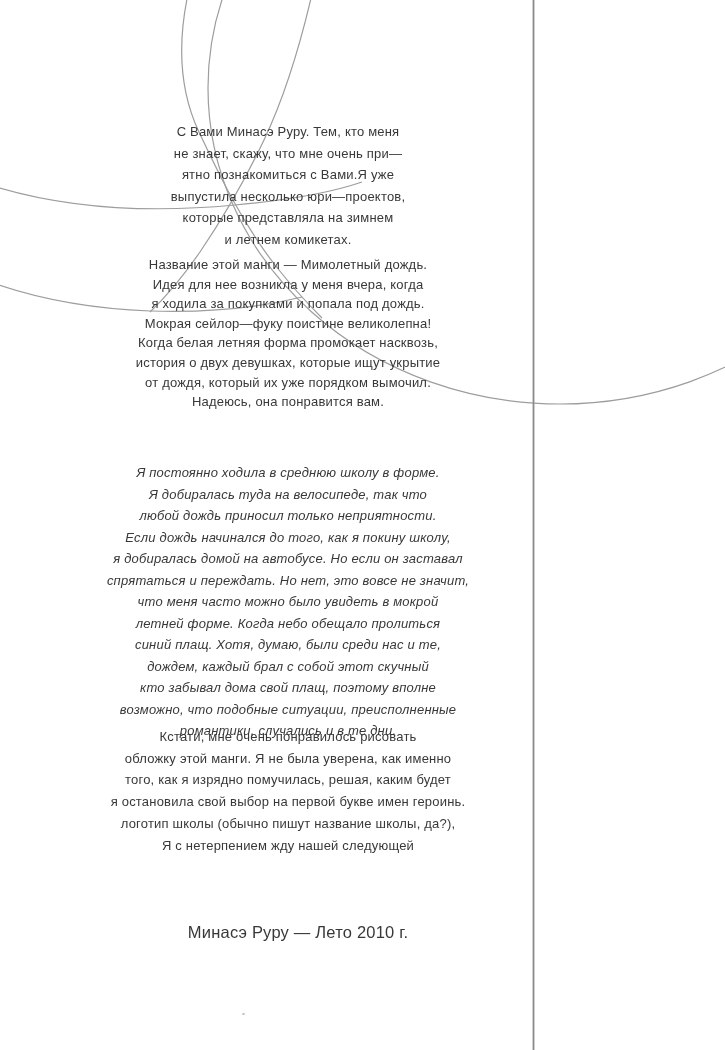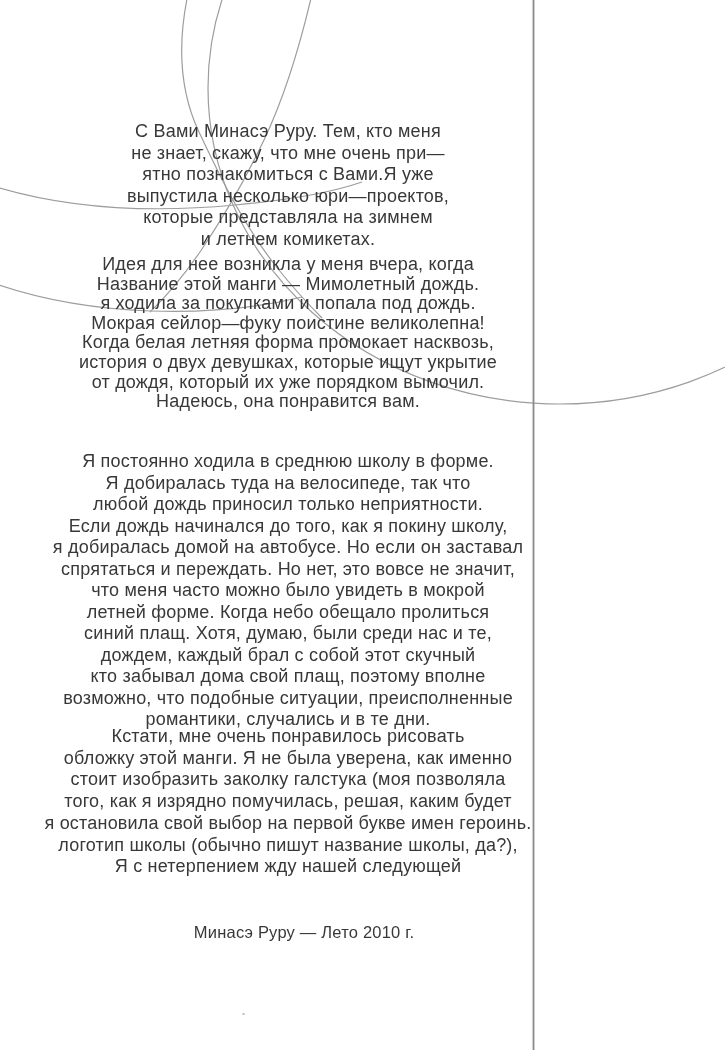--- a/index.html
+++ b/index.html
@@ -19,29 +19,29 @@
   }
   .text-column {
     position: absolute;
     left: 38px;
     top: 0;
     width: 500px;
     color: #383838;
     text-align: center;
     letter-spacing: 0.2px;
   }
-  .para { position: absolute; left: 0; width: 500px; font-size: 18px; }
+  .para { position: absolute; left: 0; width: 500px; font-size: 13px; }
   .para .text-line { white-space: nowrap; }
   .para-1 { top: 121px; line-height: 21.5px; }
   .para-2 { top: 255px; line-height: 19.6px; }
-  .para-3 { top: 451px; line-height: 21.5px; }
+  .para-3 { top: 462px; line-height: 21.5px; font-style: italic; }
   .para-4 { top: 726px; line-height: 21.7px; }
   .signature {
     position: absolute;
-    left: 16px; top: 921px;
+    left: 10px; top: 921px;
     width: 500px;
     font-size: 16.5px;
     line-height: 22px;
     white-space: nowrap;
   }
   .ink-speck {
     position: absolute;
     left: 242px; top: 1013px;
     width: 3px; height: 2px;
     background: #c2c2c2;
@@ -71,22 +71,22 @@
   <div class="text-column">
     <div class="para para-1">
         <div class="text-line">С Вами Минасэ Руру. Тем, кто меня</div>
         <div class="text-line">не знает, скажу, что мне очень при—</div>
         <div class="text-line">ятно познакомиться с Вами.Я уже</div>
         <div class="text-line">выпустила несколько юри—проектов,</div>
         <div class="text-line">которые представляла на зимнем</div>
         <div class="text-line">и летнем комикетах.</div>
       </div>
     <div class="para para-2">
+        <div class="text-line">Название этой манги — Мимолетный дождь.</div>
         <div class="text-line">Идея для нее возникла у меня вчера, когда</div>
-        <div class="text-line">Название этой манги — Мимолетный дождь.</div>
         <div class="text-line">я ходила за покупками и попала под дождь.</div>
         <div class="text-line">Мокрая сейлор—фуку поистине великолепна!</div>
         <div class="text-line">Когда белая летняя форма промокает насквозь,</div>
         <div class="text-line">история о двух девушках, которые ищут укрытие</div>
         <div class="text-line">от дождя, который их уже порядком вымочил.</div>
         <div class="text-line">Надеюсь, она понравится вам.</div>
       </div>
     <div class="para para-3">
         <div class="text-line">Я постоянно ходила в среднюю школу в форме.</div>
         <div class="text-line">Я добиралась туда на велосипеде, так что</div>
@@ -98,21 +98,20 @@
         <div class="text-line">летней форме. Когда небо обещало пролиться</div>
         <div class="text-line">синий плащ. Хотя, думаю, были среди нас и те,</div>
         <div class="text-line">дождем, каждый брал с собой этот скучный</div>
         <div class="text-line">кто забывал дома свой плащ, поэтому вполне</div>
         <div class="text-line">возможно, что подобные ситуации, преисполненные</div>
         <div class="text-line">романтики, случались и в те дни.</div>
       </div>
     <div class="para para-4">
         <div class="text-line">Кстати, мне очень понравилось рисовать</div>
         <div class="text-line">обложку этой манги. Я не была уверена, как именно</div>
-        <div class="text-line">стоит изобразить заколку галстука (моя позволяла</div>
         <div class="text-line">того, как я изрядно помучилась, решая, каким будет</div>
         <div class="text-line">я остановила свой выбор на первой букве имен героинь.</div>
         <div class="text-line">логотип школы (обычно пишут название школы, да?),</div>
         <div class="text-line">Я с нетерпением жду нашей следующей</div>
       </div>
     <div class="signature">Минасэ Руру — Лето 2010 г.</div>
   </div>
 
   <div class="ink-speck"></div>
 

